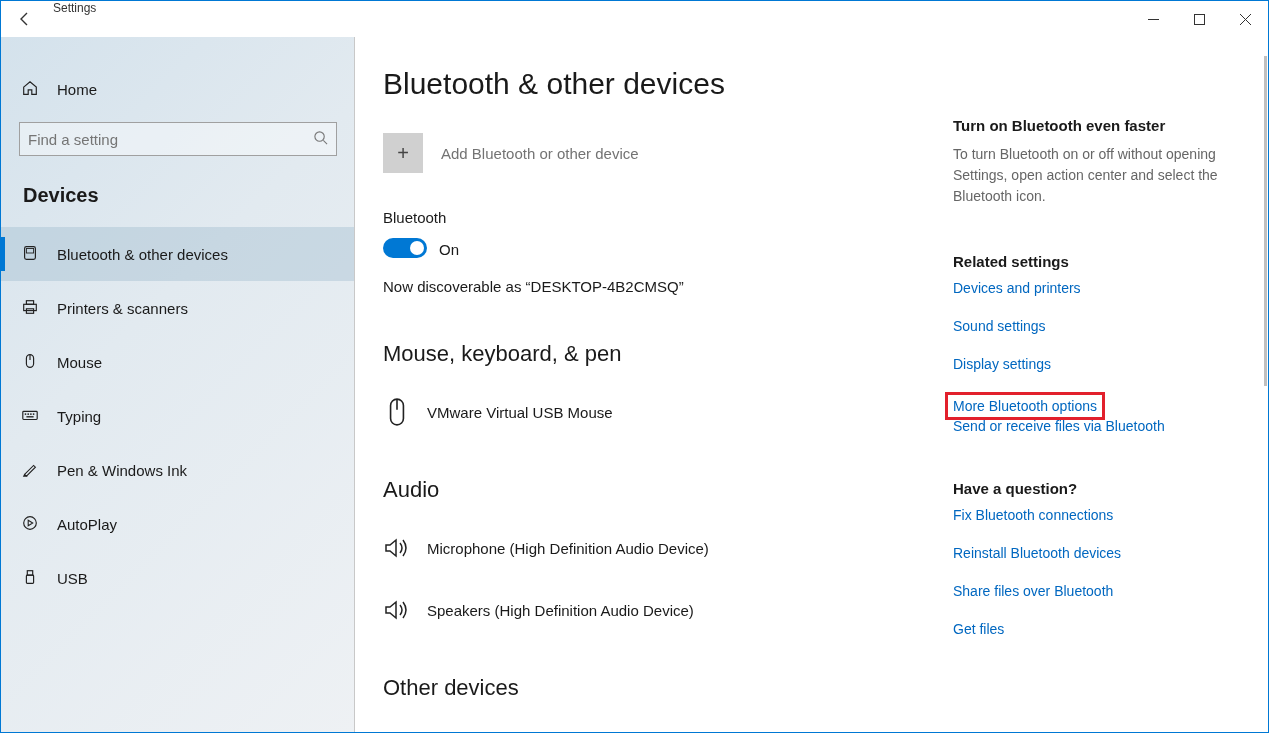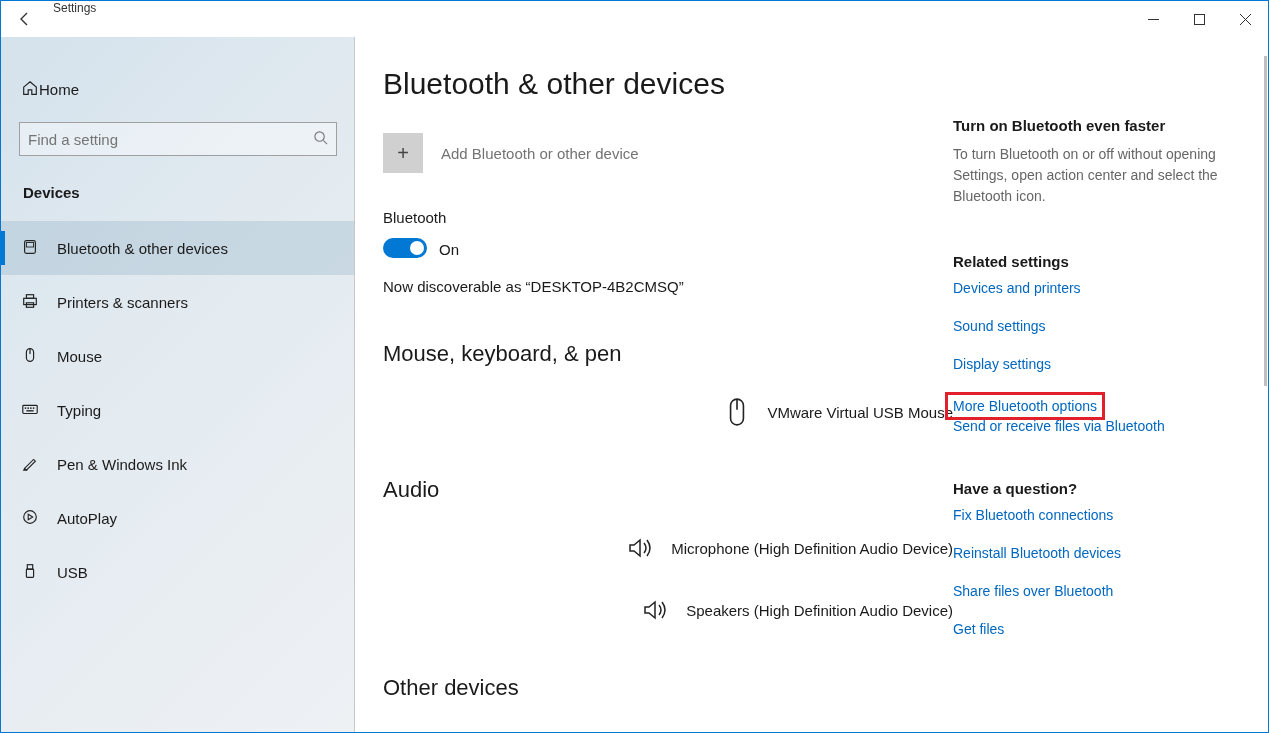--- a/index.html
+++ b/index.html
@@ -5,44 +5,44 @@
 * { margin: 0; padding: 0; box-sizing: border-box; font-family: "Segoe UI", Arial, sans-serif; }
 body { background: #fff; width: 1269px; height: 733px; overflow: hidden; border: 1px solid #0078d4; }
 .titlebar { height: 36px; display: flex; align-items: flex-start; }
 .titlebar .back { width: 48px; height: 36px; display:flex; align-items:center; justify-content:center; color:#333; }
 .titlebar .title { font-size: 12px; color: #333; margin-left: 4px; }
 .titlebar .spacer { flex: 1; }
 .titlebar .wbtn { width: 46px; height: 36px; display:flex; align-items:center; justify-content:center; color:#333; }
 .container { display: flex; height: calc(733px - 36px); }
 .sidebar { width: 354px; background: linear-gradient(135deg, #d4e2ec 0%, #e2eaf0 40%, #eef1f4 100%); padding-top: 36px; position: relative; }
 .sidebar::after{ content:""; position:absolute; right:0; top:0; bottom:0; width:1px; background:#c8c8c8; }
-.home-row { display:flex; align-items:center; padding: 6px 20px 22px 20px; color:#1a1a1a; font-size: 15px; }
+.home-row { display:flex; align-items:center; gap: 18px; padding: 6px 20px 22px 20px; color:#1a1a1a; font-size: 15px; }
 .search-box { margin: 0 18px 28px 18px; height: 34px; border: 1px solid #a0a0a0; background: rgba(255,255,255,0.4); display:flex; align-items:center; padding: 0 8px; }
 .search-box input { flex:1; border:none; background:transparent; outline:none; font-size: 15px; color:#666; }
 .search-box .sicon { color:#666; }
-.category { padding: 0 22px 20px 22px; font-weight: 600; font-size: 15px; color:#1a1a1a; }
+.category { padding: 0 22px 20px 22px; font-weight: 600; font-size: 20px; color:#1a1a1a; }
 .nav-item { display:flex; align-items:center; gap: 18px; height: 54px; padding: 0 20px; font-size: 15px; color:#1a1a1a; cursor:pointer; position:relative; }
 .nav-item.active { background: rgba(150,180,200,0.35); }
 .nav-item.active::before { content:""; position:absolute; left:0; top:10px; bottom:10px; width:4px; background:#0078d4; }
 .nav-item svg, .home-row svg { width: 18px; height: 18px; flex-shrink:0; }
 .main { flex: 1; padding: 30px 0 0 28px; display:flex; overflow:hidden; }
 .content { width: 570px; }
 .right-pane { width: 280px; padding-top: 50px; font-size: 14px; }
 h1.page-title { font-weight: 400; font-size: 30px; color:#1a1a1a; margin-bottom: 32px; }
 .add-row { display:flex; align-items:center; gap: 18px; margin-bottom: 36px; }
 .add-tile { width: 40px; height: 40px; background:#d0d0d0; display:flex; align-items:center; justify-content:center; font-size: 20px; color:#444; }
 .add-text { font-size: 15px; color:#737373; }
 .section-label { font-size: 15px; color:#1a1a1a; margin-bottom: 12px; }
 .toggle-row { display:flex; align-items:flex-end; gap: 12px; margin-bottom: 20px; }
 .toggle { width: 44px; height: 20px; border-radius: 10px; background:#0078d4; position:relative; cursor:pointer; }
 .toggle::after { content:""; position:absolute; right:3px; top:3px; width:14px; height:14px; border-radius:50%; background:#fff; }
 .toggle-text { font-size: 15px; color:#1a1a1a; }
 .discoverable { font-size: 15px; color:#1a1a1a; margin-bottom: 46px; }
 h2.group-title { font-weight: 400; font-size: 22px; color:#1a1a1a; margin-bottom: 14px; }
-.device-row { display:flex; align-items:center; gap: 16px; height: 62px; font-size: 15px; color:#1a1a1a;justify-content:flex-end; }
+.device-row { display:flex; align-items:center; gap: 16px; height: 62px; font-size: 15px; color:#1a1a1a; }
 .device-row .dicon { width: 28px; display:flex; justify-content:center; }
 .group-spacer { height: 34px; }
 .rp-heading { font-weight:600; font-size: 15px; color:#1a1a1a; margin-bottom: 10px; }
 .rp-text { font-size: 14px; color:#666; line-height: 1.5; margin-bottom: 46px; }
 .rp-link { display:block; color:#0067c0; font-size: 14px; margin-bottom: 22px; cursor:pointer; }
 .rp-link.highlight { outline: 3px solid #e2202c; outline-offset: -1px; padding: 4px 6px; margin-left:-6px; margin-bottom: 0; display:inline-block; }
 .scrollbar { position:absolute; right:2px; top:56px; width:3px; height:330px; background:#c0c0c0; }
 </style>
 </head>
 <body>

